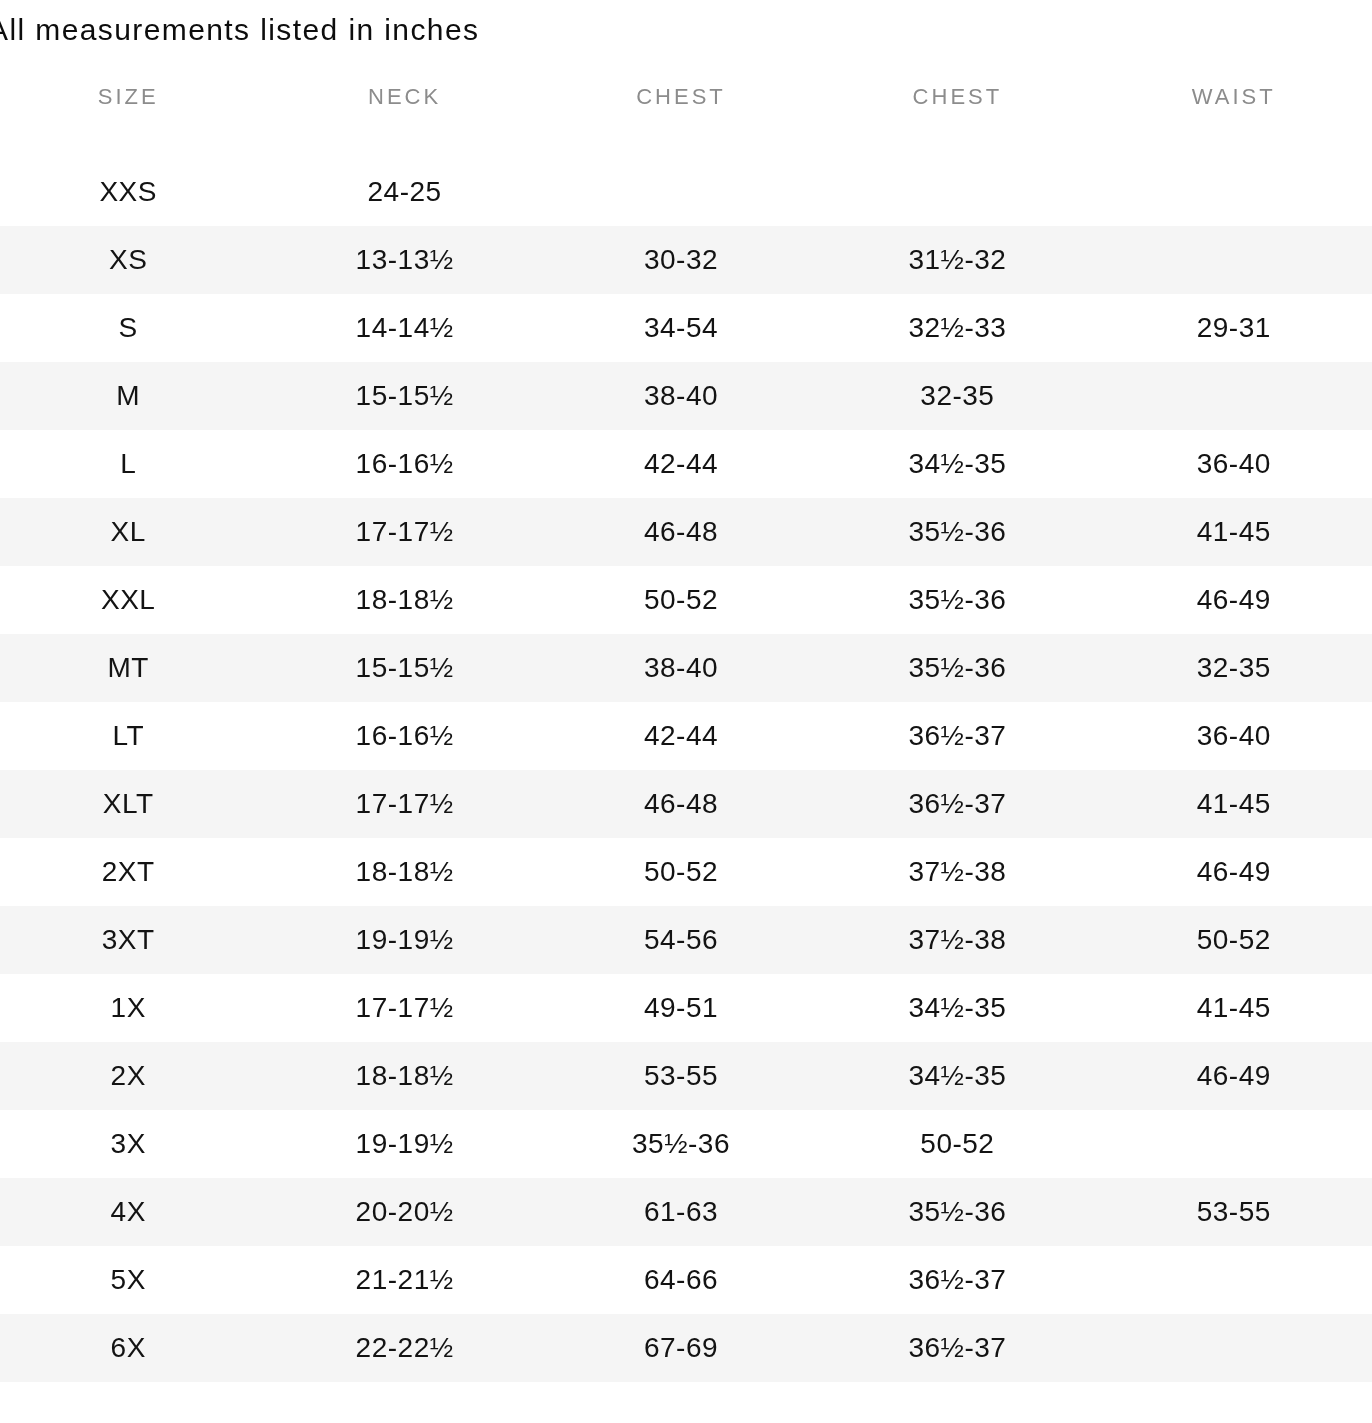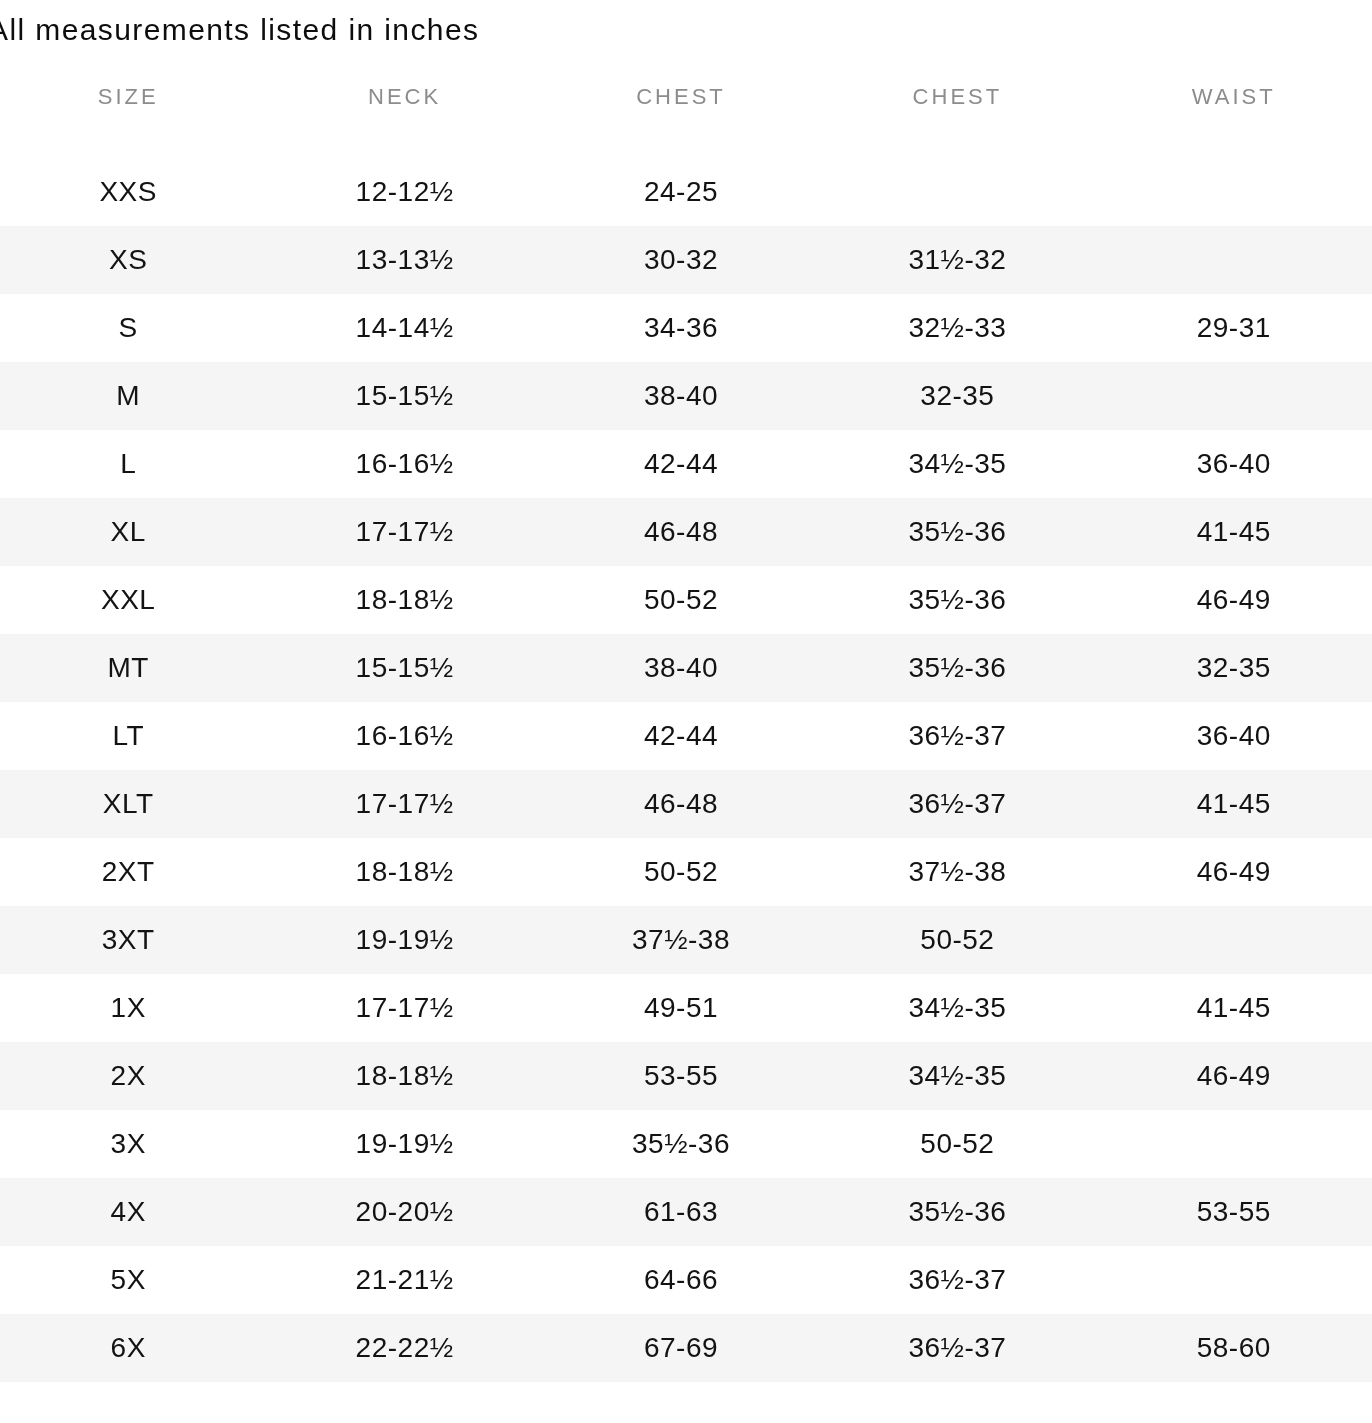--- a/index.html
+++ b/index.html
@@ -70,35 +70,34 @@
       <div class="header-cell">NECK</div>
       <div class="header-cell">CHEST</div>
       <div class="header-cell">CHEST</div>
       <div class="header-cell">WAIST</div>
     </div>
 
     <div class="rows">
 
       <div class="row">
         <div class="cell">XXS</div>
-        <div class="cell">12-12½</div>
         <div class="cell">24-25</div>
       </div>
 
       <div class="row">
         <div class="cell">XS</div>
         <div class="cell">13-13½</div>
         <div class="cell">30-32</div>
         <div class="cell">31½-32</div>
       </div>
 
       <div class="row">
         <div class="cell">S</div>
         <div class="cell">14-14½</div>
-        <div class="cell">34-36</div>
+        <div class="cell">34-54</div>
         <div class="cell">32½-33</div>
         <div class="cell">29-31</div>
       </div>
 
       <div class="row">
         <div class="cell">M</div>
         <div class="cell">15-15½</div>
         <div class="cell">38-40</div>
         <div class="cell">32-35</div>
       </div>
@@ -155,20 +154,21 @@
         <div class="cell">2XT</div>
         <div class="cell">18-18½</div>
         <div class="cell">50-52</div>
         <div class="cell">37½-38</div>
         <div class="cell">46-49</div>
       </div>
 
       <div class="row">
         <div class="cell">3XT</div>
         <div class="cell">19-19½</div>
+        <div class="cell">54-56</div>
         <div class="cell">37½-38</div>
         <div class="cell">50-52</div>
       </div>
 
       <div class="row">
         <div class="cell">1X</div>
         <div class="cell">17-17½</div>
         <div class="cell">49-51</div>
         <div class="cell">34½-35</div>
         <div class="cell">41-45</div>
@@ -202,18 +202,17 @@
         <div class="cell">21-21½</div>
         <div class="cell">64-66</div>
         <div class="cell">36½-37</div>
       </div>
 
       <div class="row">
         <div class="cell">6X</div>
         <div class="cell">22-22½</div>
         <div class="cell">67-69</div>
         <div class="cell">36½-37</div>
-        <div class="cell">58-60</div>
       </div>
 
     </div>
   </div>
 </div>
 
 </body></html>

